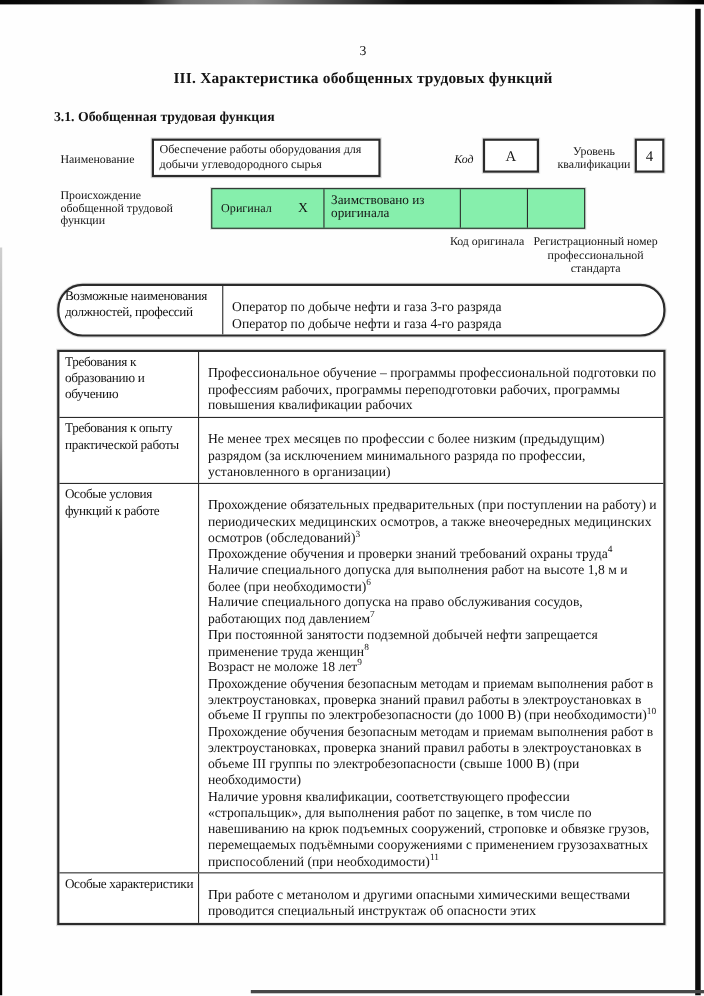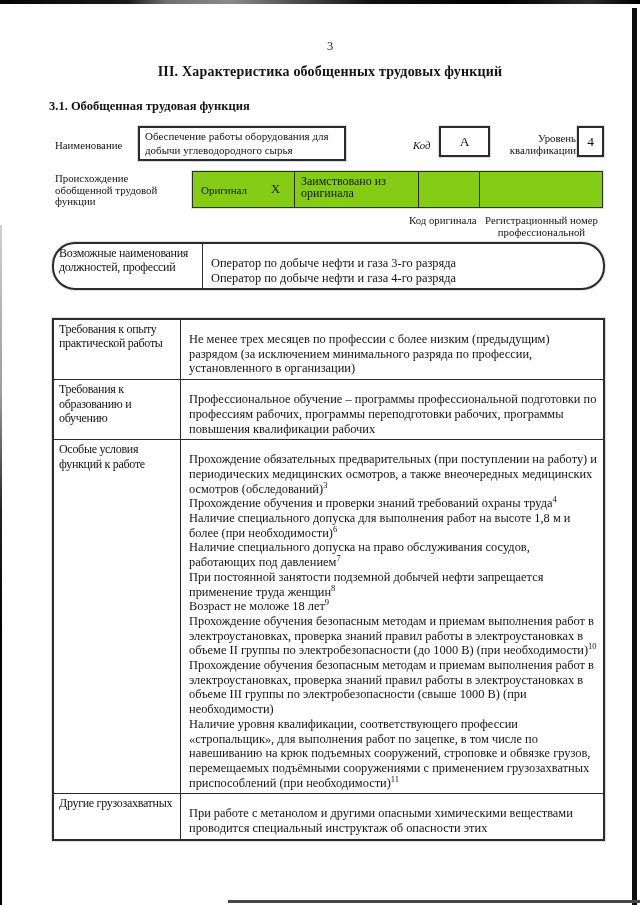--- a/index.html
+++ b/index.html
@@ -29,46 +29,46 @@
   
   .small-label{font-size:10.8px;line-height:12px;}
   .name-label{position:absolute;top:139px;left:55px;}
   .name-box{position:absolute;top:126px;left:118px;width:196px;height:29px;
     border:2px solid #2b2b2b;box-shadow:0 0 0 1px rgba(150,150,150,.35);
     padding:1px 3px 1px 5px;font-size:11px;line-height:14px;background:#fff;margin-left:20px;}
   .code-label{position:absolute;top:139px;left:413px;font-style:italic;}
   .code-box{position:absolute;top:126px;left:439px;width:47px;height:27px;
     border:2px solid #2b2b2b;box-shadow:0 0 0 1px rgba(150,150,150,.3);
     text-align:center;font-size:13.5px;line-height:27px;background:#fff;}
-  .level-label{position:absolute;top:132px;left:504px;width:72px;text-align:right;}
+  .level-label{position:absolute;top:132px;left:504px;width:72px;text-align:center;}
   .level-box{position:absolute;top:126px;left:577px;width:23px;height:27px;
     border:2px solid #2b2b2b;box-shadow:0 0 0 1px rgba(150,150,150,.3);
     text-align:center;font-size:13.5px;line-height:27px;background:#fff;}
 
   
   .origin-label{position:absolute;top:173px;left:55px;width:118px;font-size:10.8px;line-height:11.6px;}
-  .origin-table{position:absolute;top:171px;left:192px;width:411px;height:37px;
+  .origin-table{position:absolute;top:171px;left:192px;width:340px;height:37px;
     display:flex;border:1.5px solid #2b2b2b;box-shadow:0 0 0 1px rgba(150,150,150,.3);
-    box-sizing:border-box;background:#84cc16;}
+    box-sizing:border-box;background:#86efac;}
   .origin-cell{box-sizing:border-box;height:100%;}
   .oc1{width:101px;display:flex;align-items:center;justify-content:space-between;
     padding:0 14px 0 8px;font-size:11px;}
   .oc1 .mark{font-size:12.5px;}
   .oc2{width:124px;border-left:1.4px solid #2b2b2b;padding:3px 4px 0 6px;font-size:12px;line-height:12px;}
   .oc3{width:61px;border-left:1.4px solid #2b2b2b;}
   .oc4{flex:1;border-left:1.4px solid #2b2b2b;}
   .caption-code{position:absolute;top:214px;left:409px;width:77px;
     font-size:10.8px;line-height:12.2px;}
   .caption-reg{position:absolute;top:214px;left:478px;width:127px;text-align:center;
     font-size:10.8px;line-height:12.2px;}
 
   
   .doc-table{position:absolute;left:52px;width:553px;border:2px solid #2b2b2b;
     box-shadow:0 0 0 1px rgba(150,150,150,.3);box-sizing:border-box;background:#fff;}
-  .titles-table{top:242px;min-height:47px;display:flex;border-radius:23px;}
+  .titles-table{top:258px;min-height:47px;display:flex;border-radius:23px;}
   .req-table{top:318px;}
   .lbl-cell{box-sizing:border-box;border-right:1.4px solid #2b2b2b;
     padding:2px 2px 2px 5px;font-size:12px;line-height:14.4px;letter-spacing:-.3px;}
   .titles-table .lbl-cell{width:149px;flex:0 0 149px;}
   .val-cell{flex:1;box-sizing:border-box;padding:12px 4px 3px 8px;
     font-size:12.4px;line-height:14.7px;}
   .req-row{display:flex;}
   .req-row + .req-row{border-top:1.4px solid #2b2b2b;}
   .req-row .lbl-cell{width:127px;flex:0 0 127px;}
   .para{margin:0;}
@@ -111,46 +111,46 @@
   <div class="doc-table titles-table">
     <div class="lbl-cell">Возможные наименования должностей, профессий</div>
     <div class="val-cell" id="titles-values">
         <div class="para">Оператор по добыче нефти и газа 3-го разряда</div>
         <div class="para">Оператор по добыче нефти и газа 4-го разряда</div>
       </div>
   </div>
 
   <div class="doc-table req-table" id="req-table">
       <div class="req-row">
+        <div class="lbl-cell">Требования к образованию и обучению</div>
+        <div class="val-cell">
+          <div class="para">Профессиональное обучение – программы профессиональной подготовки по профессиям рабочих, программы переподготовки рабочих, программы повышения квалификации рабочих</div>
+        </div>
+      </div>
+      <div class="req-row">
         <div class="lbl-cell">Требования к опыту практической работы</div>
         <div class="val-cell">
           <div class="para">Не менее трех месяцев по профессии с более низким (предыдущим) разрядом (за исключением минимального разряда по профессии, установленного в организации)</div>
-        </div>
-      </div>
-      <div class="req-row">
-        <div class="lbl-cell">Требования к образованию и обучению</div>
-        <div class="val-cell">
-          <div class="para">Профессиональное обучение – программы профессиональной подготовки по профессиям рабочих, программы переподготовки рабочих, программы повышения квалификации рабочих</div>
         </div>
       </div>
       <div class="req-row">
         <div class="lbl-cell">Особые условия функций к работе</div>
         <div class="val-cell">
           <div class="para">Прохождение обязательных предварительных (при поступлении на работу) и периодических медицинских осмотров, а также внеочередных медицинских осмотров (обследований)<sup>3</sup></div>
           <div class="para">Прохождение обучения и проверки знаний требований охраны труда<sup>4</sup></div>
           <div class="para">Наличие специального допуска для выполнения работ на высоте 1,8 м и более (при необходимости)<sup>6</sup></div>
           <div class="para">Наличие специального допуска на право обслуживания сосудов, работающих под давлением<sup>7</sup></div>
           <div class="para">При постоянной занятости подземной добычей нефти запрещается применение труда женщин<sup>8</sup></div>
           <div class="para">Возраст не моложе 18 лет<sup>9</sup></div>
           <div class="para">Прохождение обучения безопасным методам и приемам выполнения работ в электроустановках, проверка знаний правил работы в электроустановках в объеме II группы по электробезопасности (до 1000 В) (при необходимости)<sup>10</sup></div>
           <div class="para">Прохождение обучения безопасным методам и приемам выполнения работ в электроустановках, проверка знаний правил работы в электроустановках в объеме III группы по электробезопасности (свыше 1000 В) (при необходимости)</div>
           <div class="para">Наличие уровня квалификации, соответствующего профессии «стропальщик», для выполнения работ по зацепке, в том числе по навешиванию на крюк подъемных сооружений, строповке и обвязке грузов, перемещаемых подъёмными сооружениями с применением грузозахватных приспособлений (при необходимости)<sup>11</sup></div>
         </div>
       </div>
       <div class="req-row">
-        <div class="lbl-cell">Другие грузозахватных</div>
+        <div class="lbl-cell">Особые характеристики</div>
         <div class="val-cell">
           <div class="para">При работе с метанолом и другими опасными химическими веществами проводится специальный инструктаж об опасности этих</div>
         </div>
       </div>
     </div>
 
 </div>
 
 </body></html>

